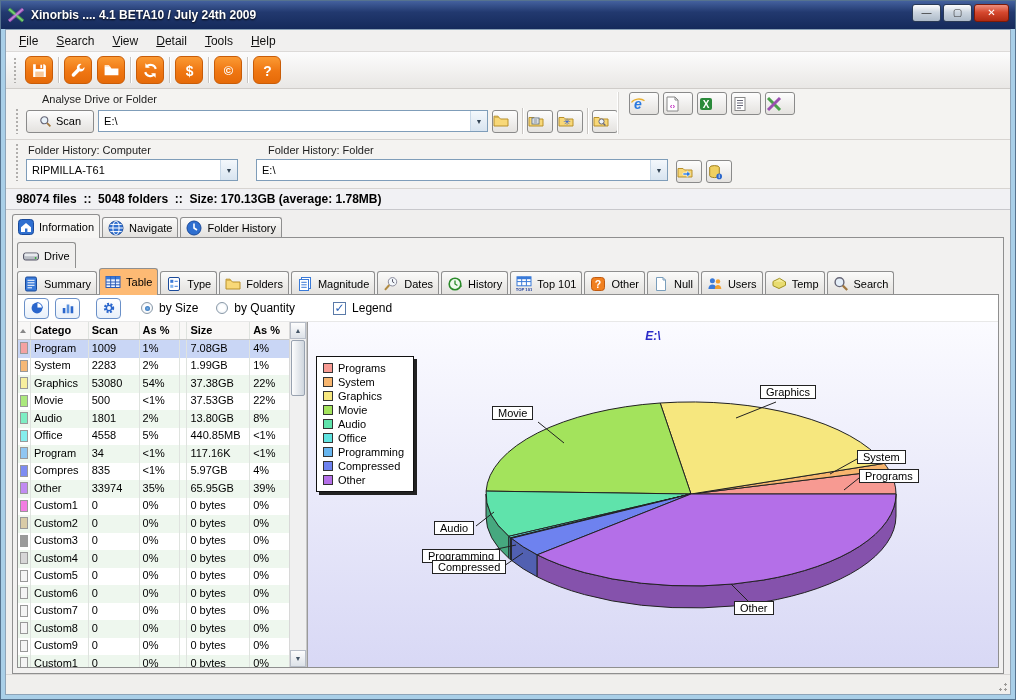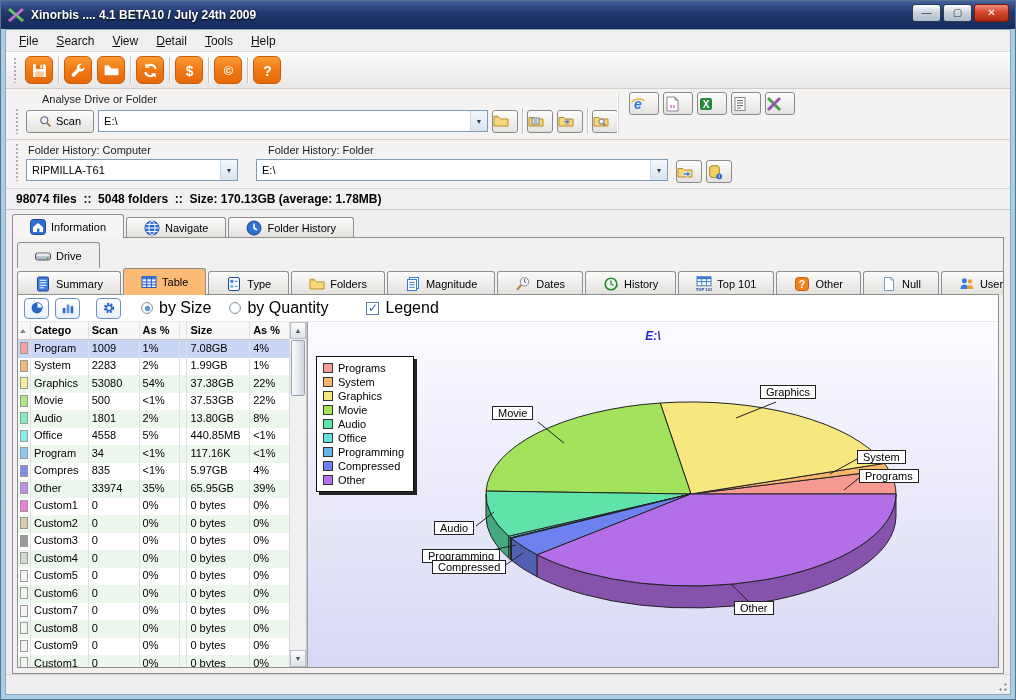--- a/index.html
+++ b/index.html
@@ -43,37 +43,37 @@
   .combo .drop { width:17px; height:100%; border-left:1px solid #c8d8e8; background:linear-gradient(#f4f8fc,#d8e4f0); display:flex; align-items:center; justify-content:center; font-size:7px; color:#345; }
   .sbtn { width:26px; height:23px; }
   .sbtn svg { width:16px; height:16px; }
 
   
   .statsbar { height:21px; background:#f1f1f4; border-bottom:1px solid #c8c8cc; display:flex; align-items:center; padding:0 10px; font-weight:bold; font-size:12px; white-space:pre; }
 
   
   .workarea { flex:1; background:#f0efee; display:flex; flex-direction:column; padding:4px 6px 0 6px; overflow:hidden; }
   .tabrow { display:flex; align-items:flex-end; height:24px; }
-  .tab { display:inline-flex; align-items:center; gap:5px; height:21px; padding:0 17px; border:1px solid #8f8f8f; border-bottom:none; border-radius:3px 3px 0 0; background:linear-gradient(#fbfbfa,#e2e0dd); margin-right:2px; font-size:11px; white-space:nowrap; }
+  .tab { display:inline-flex; align-items:center; gap:5px; height:21px; padding:0 5px; border:1px solid #8f8f8f; border-bottom:none; border-radius:3px 3px 0 0; background:linear-gradient(#fbfbfa,#e2e0dd); margin-right:2px; font-size:11px; white-space:nowrap; }
   .tab.active { background:#f6f5f3; height:24px; z-index:3; }
   .tab svg, .tab .ticon { width:16px; height:16px; flex:0 0 auto; }
   .infopanel { flex:1; border:1px solid #8f8f8f; background:#f2f1f0; margin-top:-1px; display:flex; flex-direction:column; padding:4px 4px 0 4px; overflow:hidden; }
   .subtabs .tab { height:24px; }
   .subtabs .tab.active { height:27px; background:#fdba74; }
   .subtabs { height:27px; }
   .innerpanel { flex:1; border:1px solid #8f8f8f; background:#fff; margin-top:-1px; margin-bottom:5px; display:flex; flex-direction:column; overflow:hidden; z-index:2; }
 
   
   .controls { height:27px; display:flex; align-items:center; gap:6px; padding:0 6px; border-bottom:1px solid #e8e8e8; }
   .cbtn { width:25px; height:21px; border:1px solid #6a90c8; border-radius:4px; background:linear-gradient(#ffffff,#e8f0fa); display:flex; align-items:center; justify-content:center; }
   .cbtn svg { width:14px; height:14px; }
   .radio { width:12px; height:12px; border-radius:50%; border:1px solid #8a99a8; background:radial-gradient(#fff 40%,#dfe8f0); position:relative; }
   .radio.sel::after { content:""; position:absolute; inset:2.5px; border-radius:50%; background:radial-gradient(#7ab2e8,#1e5faa); }
   .check { width:13px; height:13px; border:1px solid #5a7aa8; background:#fff; color:#2a62b8; font-size:12px; line-height:11px; text-align:center; font-weight:bold; }
-  .ctl-label { font-size:16px; margin-right:12px; }
+  .ctl-label { font-size:12px; margin-right:12px; }
 
   
   .content { flex:1; display:flex; overflow:hidden; }
   .tablepanel { width:289px; border-right:1px solid #c8c8c8; display:flex; overflow:hidden; }
   .tgrid { flex:1; overflow:hidden; }
   .trow { display:flex; height:17.5px; align-items:stretch; }
   .trow.head { height:18px; font-weight:bold; background:#f8f7f6; border-bottom:1px solid #c8c8c8; }
   .trow.sel { background:#c9d6f5; }
   .trow.alt { background:#eef7ee; }
   .tc { padding:1.5px 3px; border-right:1px solid #dfe3df; overflow:hidden; white-space:nowrap; font-size:11px; }

